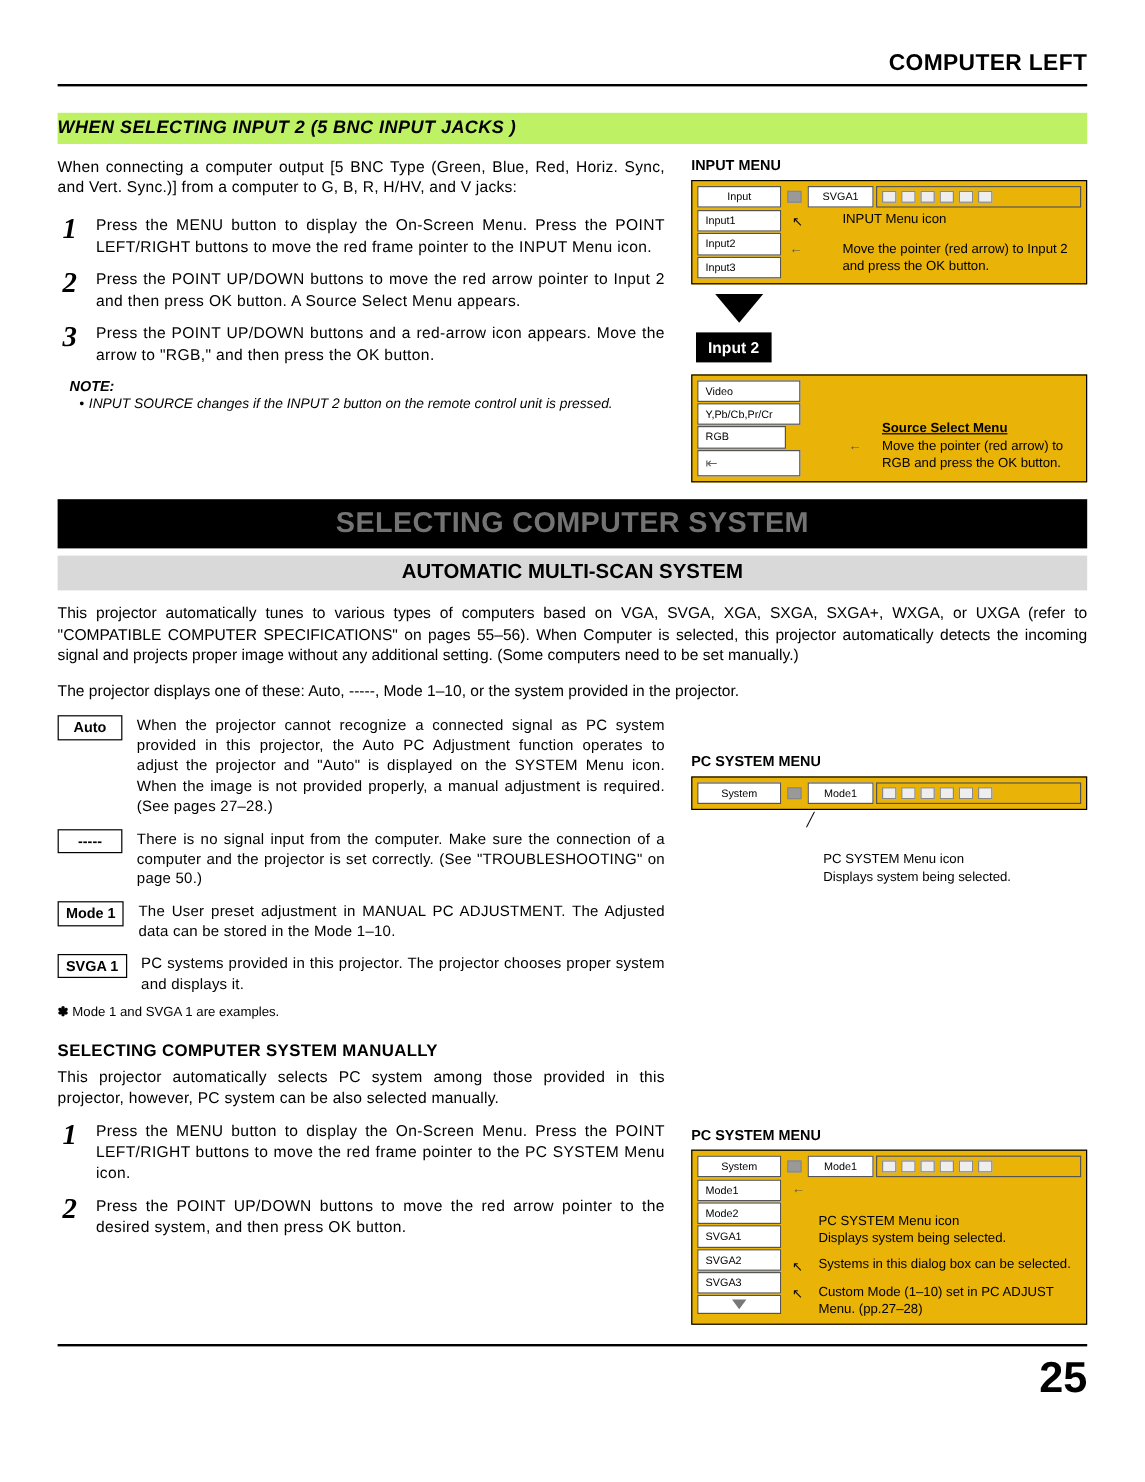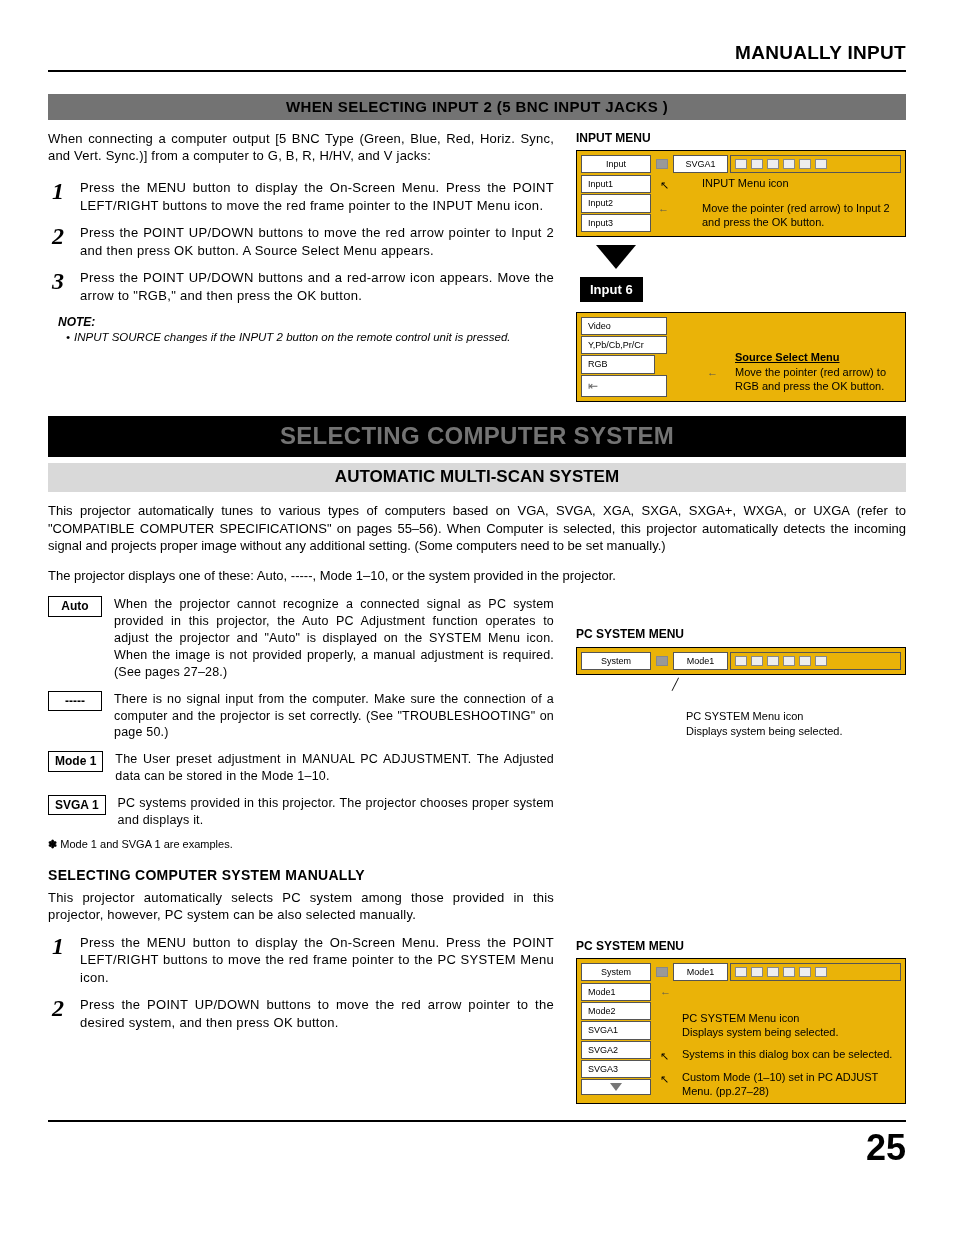--- a/index.html
+++ b/index.html
@@ -16,27 +16,27 @@
   .header-title {
     text-align: right;
     font-weight: bold;
     font-size: 19px;
     letter-spacing: 0.3px;
     border-bottom: 2px solid #000;
     padding-bottom: 4px;
     margin-bottom: 22px;
   }
   .section-band {
-    background: #737373;
-    text-align: center;
+    background: #bef264;
     font-weight: bold;
     font-size: 15px;
     padding: 3px 0;
     letter-spacing: 0.4px;
     margin-bottom: 10px;
+    font-style: italic;
   }
   .cols { display: flex; gap: 22px; justify-content: center; }
   .col-left { flex: 1 1 50%; }
   .col-right { flex: 0 0 330px; }
   .intro { text-align: justify; margin-bottom: 14px; letter-spacing: .2px;}
   .step { display: flex; gap: 12px; margin-bottom: 10px; }
   .step-num {
     font-family: Georgia, "Times New Roman", serif;
     font-style: italic;
     font-weight: bold;
@@ -137,21 +137,21 @@
     padding-top:2px;
     margin-top:16px;
   }
   .red-arrow { color:#555; font-weight:bold; font-size:11px;}
   .system-menu-wrap{margin-bottom:6px;}
   .downtri{ display:block; width:0;height:0; border-left:6px solid transparent; border-right:6px solid transparent; border-top:8px solid #777; margin:3px auto;}
 </style>
 </head>
 <body>
 
-<div class="header-title">MANUALLY INPUT</div>
+<div class="header-title">COMPUTER LEFT</div>
 
 <div class="section-band">WHEN SELECTING INPUT 2 (5 BNC INPUT JACKS )</div>
 
 <div class="cols">
   <div class="col-left">
     <div class="intro">When connecting a computer output [5 BNC Type (Green, Blue, Red, Horiz. Sync, and Vert. Sync.)] from a computer to G, B, R, H/HV, and V jacks:</div>
 
     <div class="step">
       <div class="step-num">1</div>
       <div class="step-text">Press the MENU button to display the On-Screen Menu. Press the POINT LEFT/RIGHT buttons to move the red frame pointer to the INPUT Menu icon.</div>
@@ -200,21 +200,21 @@
           </div>
           <div class="annot" style="margin-top:10px; position:relative;">
             <span class="red-arrow" style="position:absolute; left:-44px; top:0;">←</span>
             <span>Move the pointer (red arrow) to Input 2 and press the OK button.</span>
           </div>
         </div>
       </div>
     </div>
 
     <div class="big-arrow"></div>
-    <div class="input2-tag">Input 6</div>
+    <div class="input2-tag">Input 2</div>
 
     <div class="menu-frame">
       <div style="display:flex;gap:31px;">
         <div class="vlist" style="width:90px;">
           <span class="cell" style="width:86px;">Video</span>
           <span class="cell" style="width:86px;">Y,Pb/Cb,Pr/Cr</span>
           <span class="cell" style="width:74px;">RGB</span>
           <span class="cell return-icon" style="width:86px; text-align:left;"></span>
         </div>
         <div style="flex:1; padding:2px 4px 2px 34px;">

